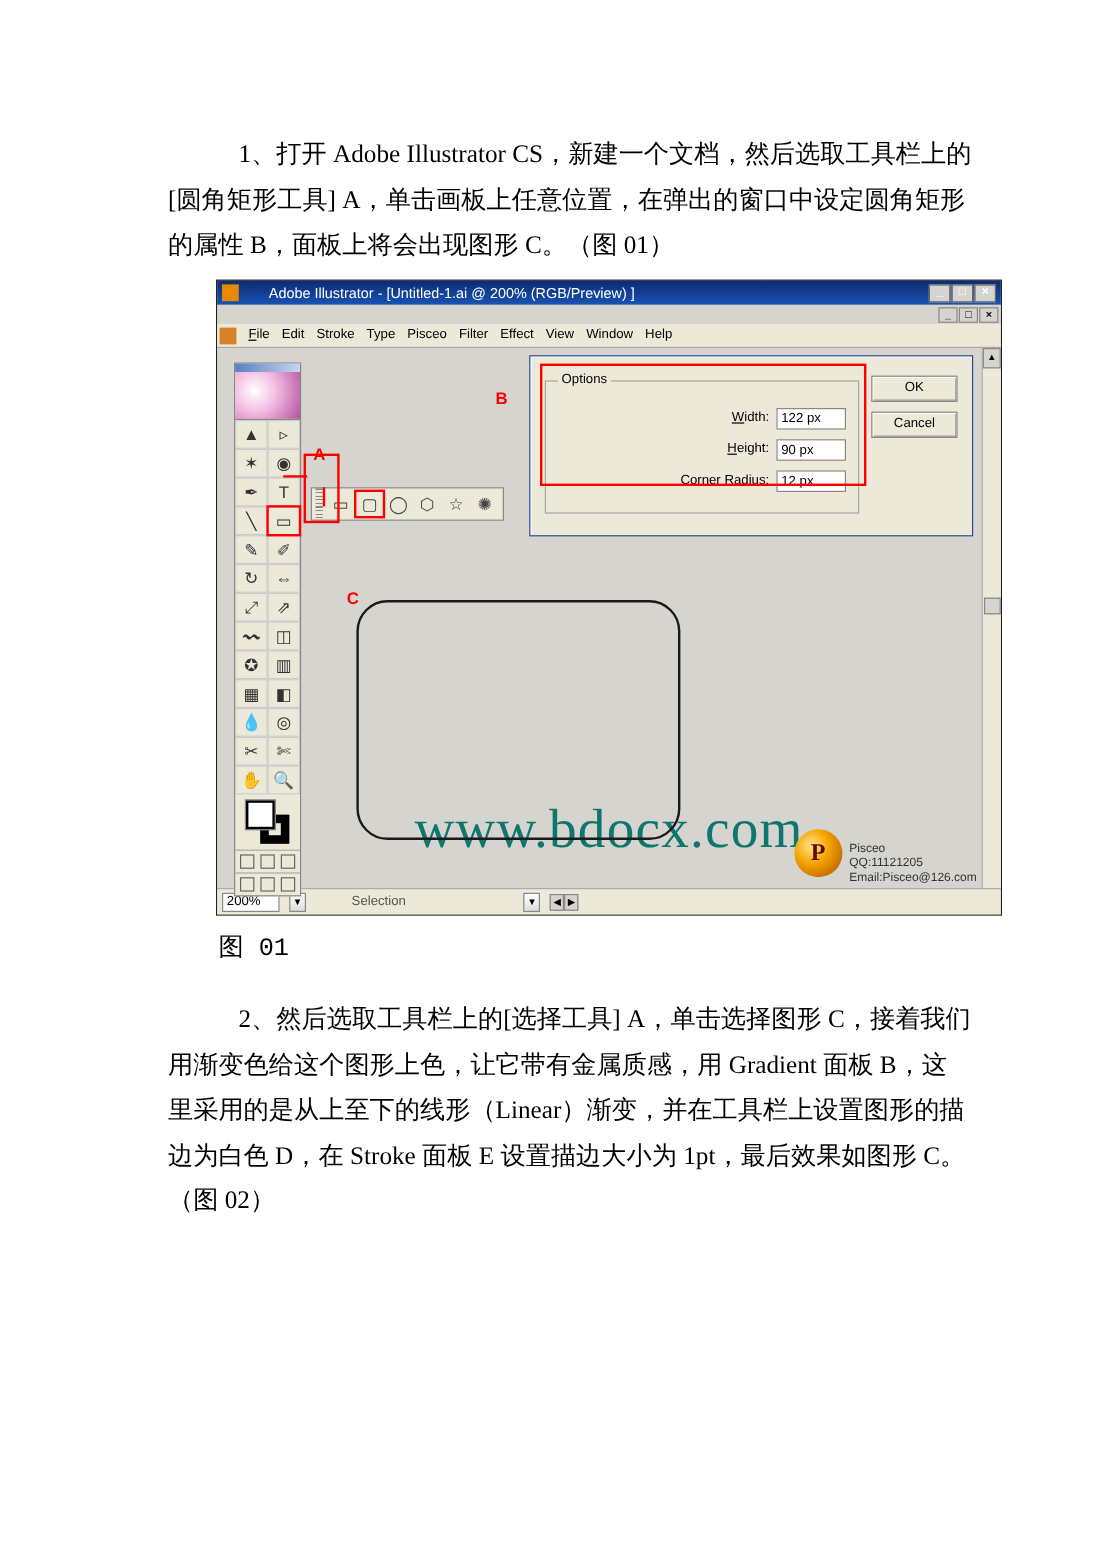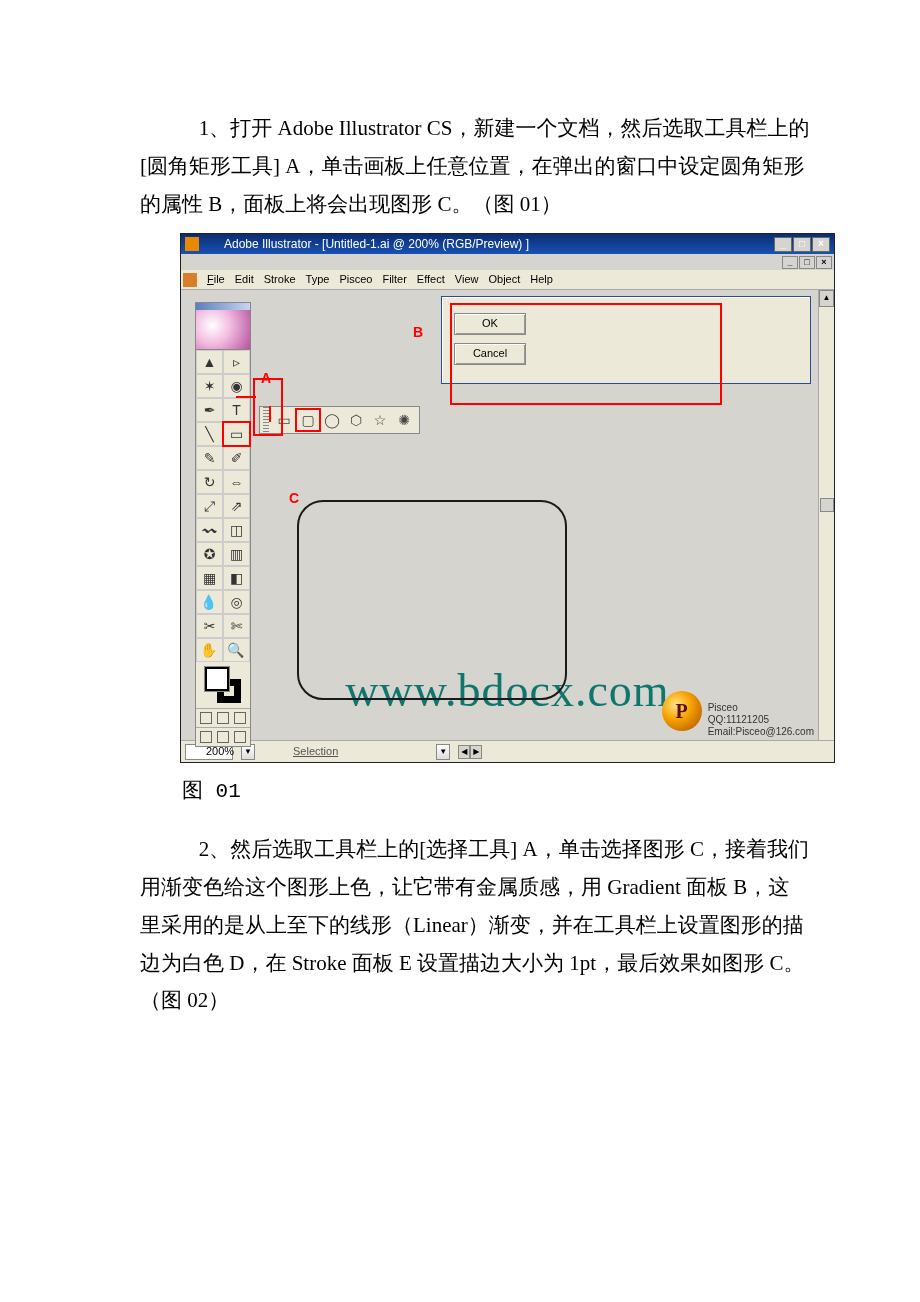--- a/index.html
+++ b/index.html
@@ -276,29 +276,29 @@
       height: 22px;
       background:#ece9d8;
       border-top:1px solid #aaa;
       display:flex; align-items:center;
       padding:0 4px;
       font-size:11px;
       gap:8px;
     }
     .zoom-box {
       width:48px; height:16px; border:1px solid #888; background:#fff;
-      padding:0 20px; display:flex; align-items:center;
+      padding:0 3px; display:flex; align-items:center;
     }
     .dd {
       width:14px; height:16px; border:1px solid #888;
       background:linear-gradient(#fff,#ddd);
       display:flex; align-items:center; justify-content:center;
       font-size:8px;
     }
-    .status-mid { flex:0 0 auto; padding-left:30px; color:#555;text-decoration:underline; }
+    .status-mid { flex:0 0 auto; padding-left:30px; color:#555; }
     .hscroll {
       height:14px; flex:0 0 24px;
       display:flex;
     }
     .hscroll span { width:12px; border:1px solid #888; background:#d6d4cf; display:flex; align-items:center; justify-content:center; font-size:8px;}
     .sig-badge {
       width:40px; height:40px;
       border-radius:50%;
       background: radial-gradient(circle at 35% 35%, #ffe389 0%, #f6a400 40%, #a84a00 100%);
       position:relative;
@@ -351,21 +351,21 @@
   <div class="menubar">
     <span class="doc-icon"></span>
     <span class="menu-item"><u>F</u><span></span>ile</span>
     <span class="menu-item">Edit</span>
     <span class="menu-item">Stroke</span>
     <span class="menu-item">Type</span>
     <span class="menu-item">Pisceo</span>
     <span class="menu-item">Filter</span>
     <span class="menu-item">Effect</span>
     <span class="menu-item">View</span>
-    <span class="menu-item">Object</span>
+    <span class="menu-item">Window</span>
     <span class="menu-item">Help</span>
   </div>
 
   <div class="workspace">
     <div class="vscroll">
       <div class="scroll-thumb"></div>
     </div>
 
     <div class="watermark">www.bdocx.com</div>
 
@@ -435,20 +435,35 @@
 
     <span class="ann" style="left:232px; top:30px;">B</span>
 
     <span class="ann" style="left:108px; top:196px;">C</span>
 
     <div class="c-shape"></div>
 
     <div class="dialog">
       <div class="dlg-body">
         <div class="dlg-red-box"></div>
+        <fieldset class="options">
+          <legend>Options</legend>
+          <div class="opt-row">
+            <span class="opt-label"><u>W</u>idth:</span>
+            <input class="opt-input" value="122 px" style="">
+          </div>
+          <div class="opt-row">
+            <span class="opt-label"><u>H</u>eight:</span>
+            <input class="opt-input" value="90 px" style="">
+          </div>
+          <div class="opt-row">
+            <span class="opt-label">Corner <u>R</u>adius:</span>
+            <input class="opt-input" value="12 px" style="">
+          </div>
+        </fieldset>
         <div class="dlg-btns">
           <div class="dlg-btn">OK</div>
           <div class="dlg-btn">Cancel</div>
         </div>
       </div>
     </div>
 
     <div style="position:absolute; right:20px; bottom:2px; display:flex; align-items:center; gap:6px;">
       <div class="sig-badge"></div>
       <div class="sig-text">

